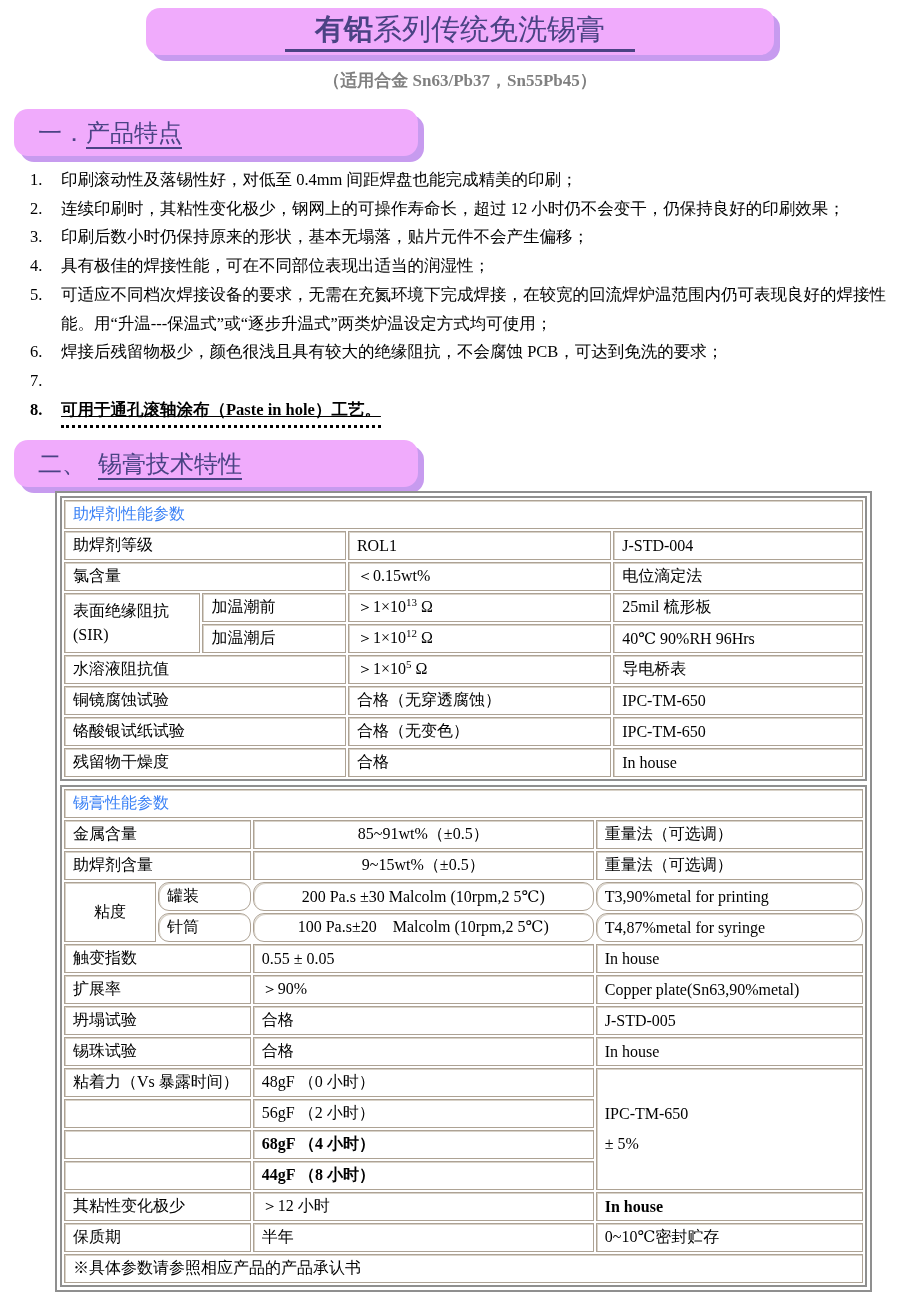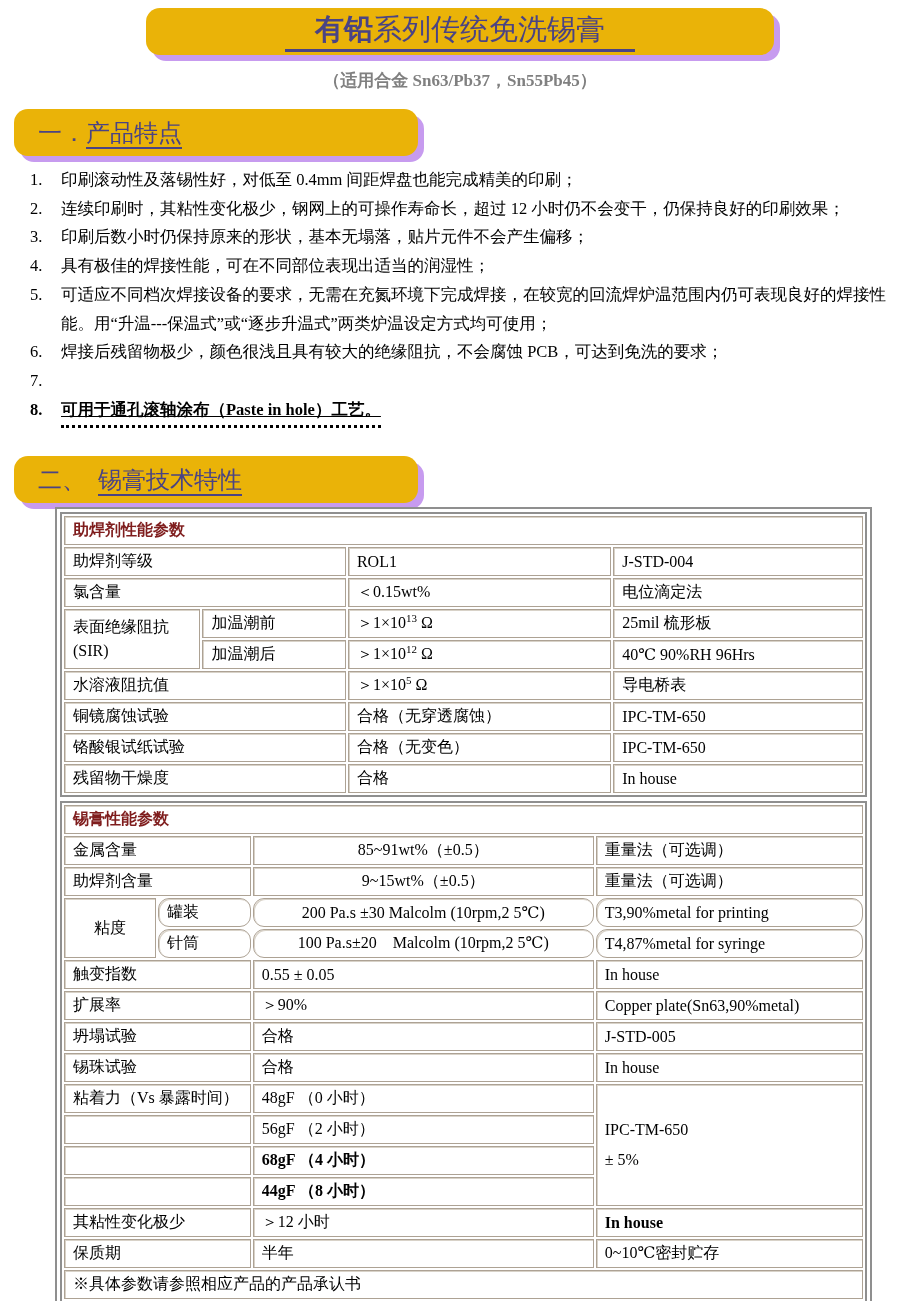--- a/index.html
+++ b/index.html
@@ -1,40 +1,40 @@
 <!DOCTYPE html>
 <html><head>
 <meta charset="utf-8">
 <style>
   html,body{margin:0;padding:0;}
   body{
     width:920px;height:1301px;overflow:hidden;background:#ffffff;
     font-family:"Liberation Serif","DejaVu Serif",serif;color:#000;
   }
   .banner{
-    background:#eab308;border-radius:14px;box-shadow:6px 6px 0 #C79BEF;
+    background:#f0abfc;border-radius:14px;box-shadow:6px 6px 0 #C79BEF;
   }
   .title-banner{
     width:628px;height:47px;margin:8px auto 0 auto;
     display:flex;align-items:center;justify-content:center;
   }
   .title-text{
     font-size:29px;color:#4A4384;font-weight:normal;
     border-bottom:3px solid #4A4384;padding:0 30px 1px 30px;line-height:1.25;
   }
   .title-text .tb{font-weight:bold;}
   .subtitle{
     text-align:center;color:#808080;font-weight:bold;font-size:17px;margin-top:14px;
   }
   .section-banner{
     width:404px;height:47px;margin-left:14px;
     display:flex;align-items:center;padding-left:24px;box-sizing:border-box;
   }
   .sec1{margin-top:17px;}
-  .sec2{margin-top:28px;}
+  .sec2{margin-top:12px;}
   .section-text{font-size:24px;color:#4A4384;white-space:pre;}
   .section-text .st{border-bottom:2px solid #4A4384;padding-bottom:1px;}
   .features{margin:10px 0 0 0;padding:0;list-style:none;}
   .feat{display:flex;margin-left:30px;margin-right:6px;font-size:16.5px;line-height:1.74;}
   .fnum{width:31px;flex-shrink:0;}
   .feat8 .fnum{font-weight:bold;}
   .feat8 .ftext{
     font-weight:bold;text-decoration:underline;
     border-bottom:3px dotted #000;padding-bottom:1px;
   }
@@ -45,21 +45,21 @@
   table.spec{
     width:100%;border-collapse:separate;border-spacing:2px;
     border:2px solid #8f8f8f;table-layout:fixed;margin-bottom:4px;
   }
   table.spec:last-child{margin-bottom:0;}
   table.spec td{
     border:1px solid #ada294;padding:2px 8px;font-size:16px;
     height:23px;vertical-align:middle;background:#fff;overflow:hidden;
     box-shadow:1px 1px 0 #d8d2c8 inset;
   }
-  td.tbl-head{color:#7f1d1d;font-weight:bold;font-size:17px;height:25px;}
+  td.tbl-head{color:#3b82f6;font-weight:normal;font-size:17px;height:25px;}
   td.center{text-align:center;}
   td.tall{height:37px;border-radius:11px;}
   td.bold{font-weight:bold;}
   sup{font-size:11px;line-height:0;}
   .two-line div{line-height:1.5;}
   td.merged-method{vertical-align:middle;}
   td.merged-method div{line-height:1.9;}
 </style>
 </head>
 <body>

